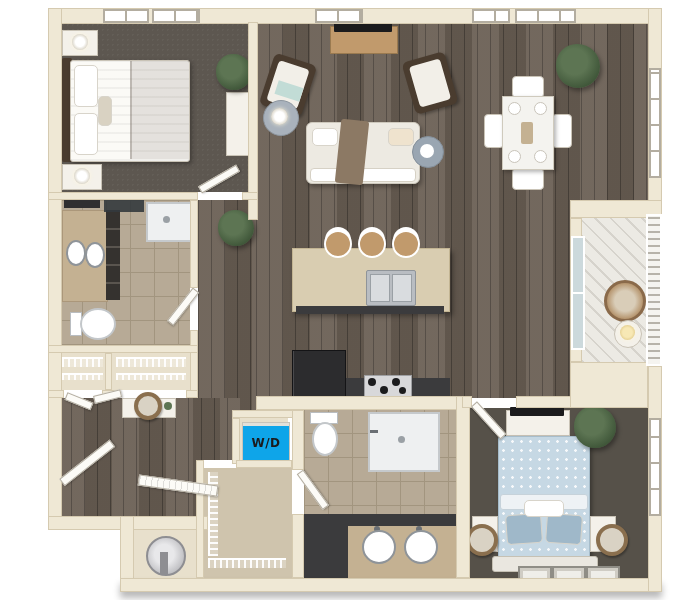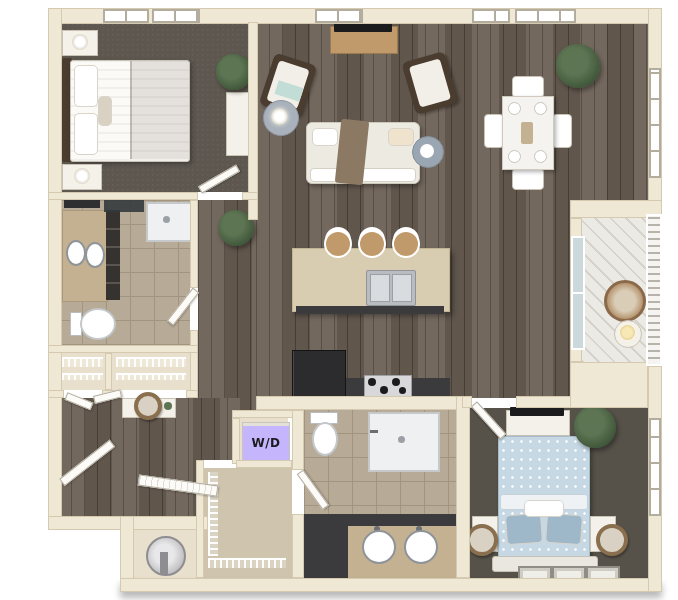--- a/index.html
+++ b/index.html
@@ -38,21 +38,21 @@
     background:repeating-linear-gradient(90deg,rgba(255,255,255,.95) 0 2px,rgba(255,255,255,.25) 2px 6px);z-index:12;}
   .shelf-v{position:absolute;width:8px;border-left:2px solid #ffffff;
     background:repeating-linear-gradient(0deg,rgba(255,255,255,.95) 0 2px,rgba(255,255,255,.25) 2px 6px);z-index:12;}
   .stool{position:absolute;width:24px;height:24px;border-radius:50%;background:var(--furnwood,#c19a6c);
     border:2px solid #ffffff;box-shadow:0 -4px 0 -1px #ffffff;z-index:14;}
   .chair{position:absolute;background:#ffffff;border:1px solid var(--softEdge,#c9c3b6);border-radius:4px;z-index:11;}
   .sink-oval{position:absolute;background:#ffffff;border:2px solid var(--steelDark,#8f9499);border-radius:50%;z-index:14;}
   .mirror-ring{position:absolute;border-radius:50%;background:#d9d2c4;border:4px solid var(--mirror,#8a6f4e);z-index:15;box-shadow:1px 2px 2px rgba(0,0,0,.3);}
   .frame-art{position:absolute;background:#cfccc4;border:2px solid #8f8d86;z-index:12;}
   .frame-art:after{content:"";position:absolute;inset:3px;background:#efeee9;}
-  .wd-unit{position:absolute;background:#c4b5fd;border:1px solid #c9c4ba;z-index:20;display:flex;align-items:center;justify-content:center;
+  .wd-unit{position:absolute;background:#0ea5e9;border:1px solid #c9c4ba;z-index:20;display:flex;align-items:center;justify-content:center;
     box-shadow:inset 0 3px 0 #e3e1da;}
   .wd-unit span{font-size:12px;font-weight:700;letter-spacing:.5px;color:#1b1b1d;}
   .tv{position:absolute;background:var(--black,#1b1b1d);border-radius:1px;z-index:16;}
   .lamp{position:absolute;border-radius:50%;background:radial-gradient(circle,#ffffff 0 40%,#dcd7ca 70%,#b9b2a2 100%);z-index:16;box-shadow:0 0 4px rgba(255,248,220,.8);}
   .counter-dark{position:absolute;background:var(--counter,#3b3b3d);z-index:12;}
   .pillow{position:absolute;background:#ffffff;border:1px solid #d8d4ca;border-radius:5px;z-index:15;}
 </style>
 </head>
 <body>
 

